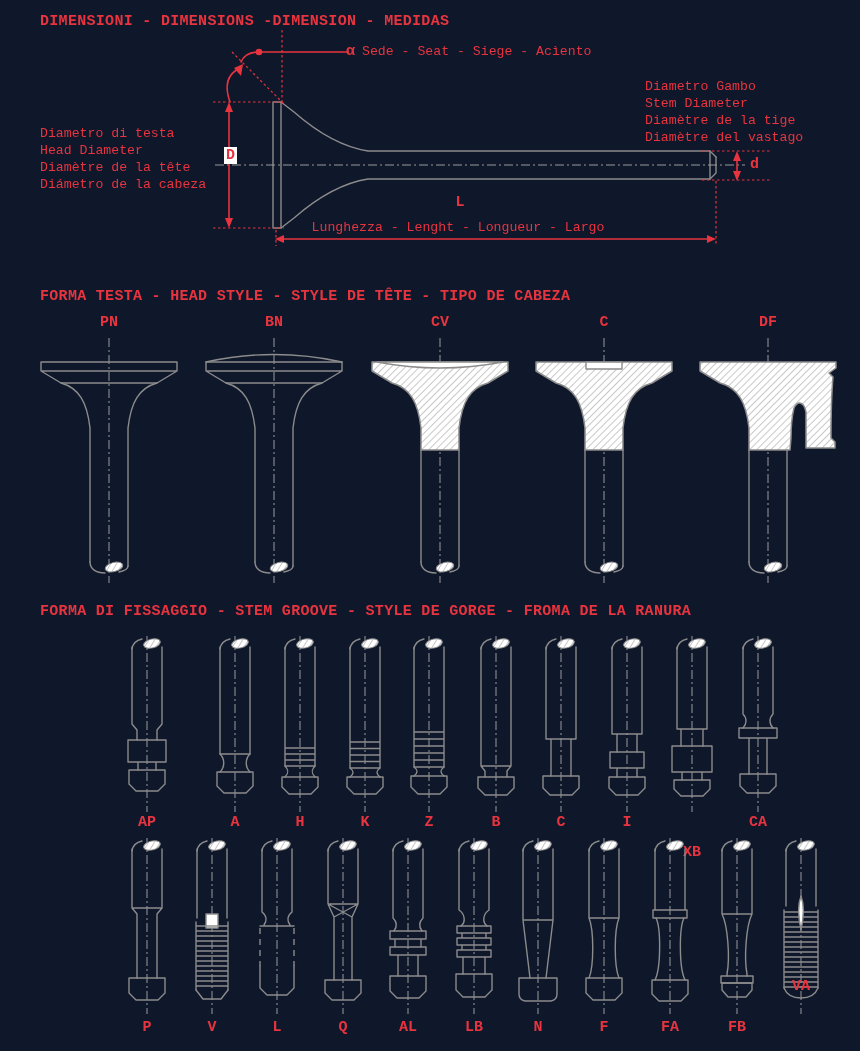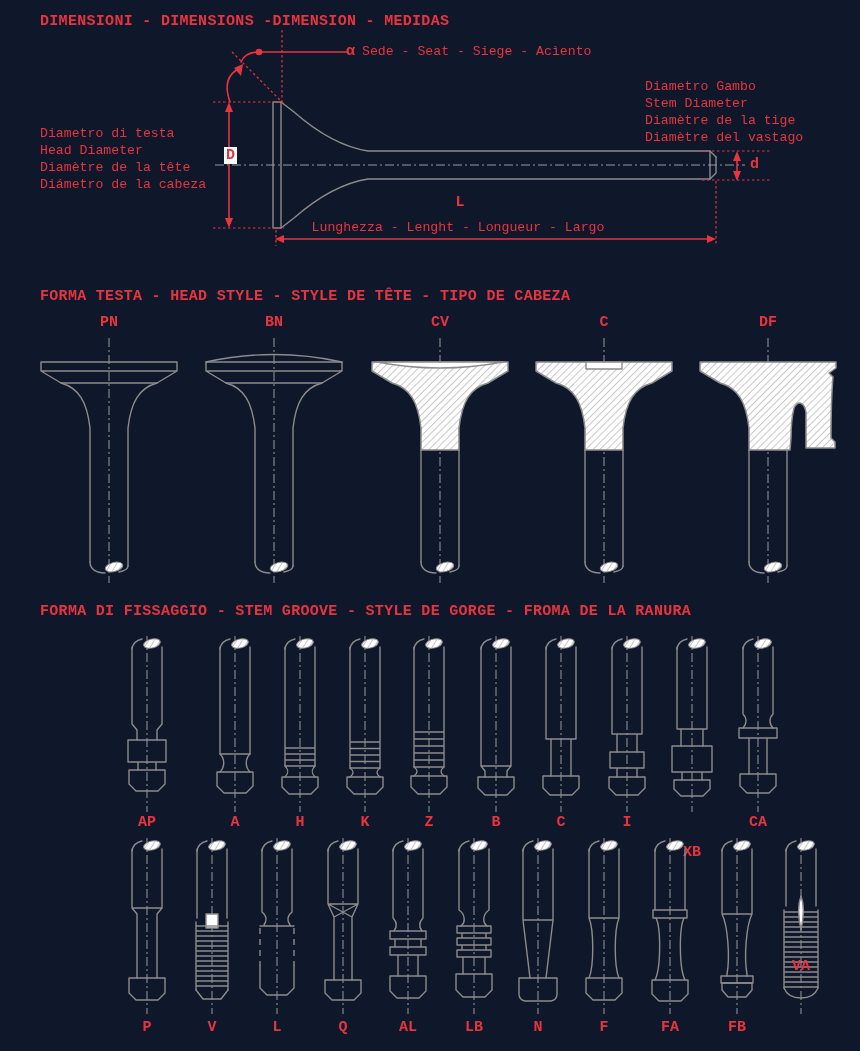--- a/index.html
+++ b/index.html
@@ -339,15 +339,15 @@
   <div class="abs code" style="left:122px;top:1019px;width:50px;">P</div>
   <div class="abs code" style="left:187px;top:1019px;width:50px;">V</div>
   <div class="abs code" style="left:252px;top:1019px;width:50px;">L</div>
   <div class="abs code" style="left:318px;top:1019px;width:50px;">Q</div>
   <div class="abs code" style="left:383px;top:1019px;width:50px;">AL</div>
   <div class="abs code" style="left:449px;top:1019px;width:50px;">LB</div>
   <div class="abs code" style="left:513px;top:1019px;width:50px;">N</div>
   <div class="abs code" style="left:579px;top:1019px;width:50px;">F</div>
   <div class="abs code" style="left:645px;top:1019px;width:50px;">FA</div>
   <div class="abs code" style="left:712px;top:1019px;width:50px;">FB</div>
-  <div class="abs code" style="left:776px;top:958px;width:50px;">VA</div>
+  <div class="abs code" style="left:776px;top:978px;width:50px;">VA</div>
 
 </div>
 
 </body></html>

